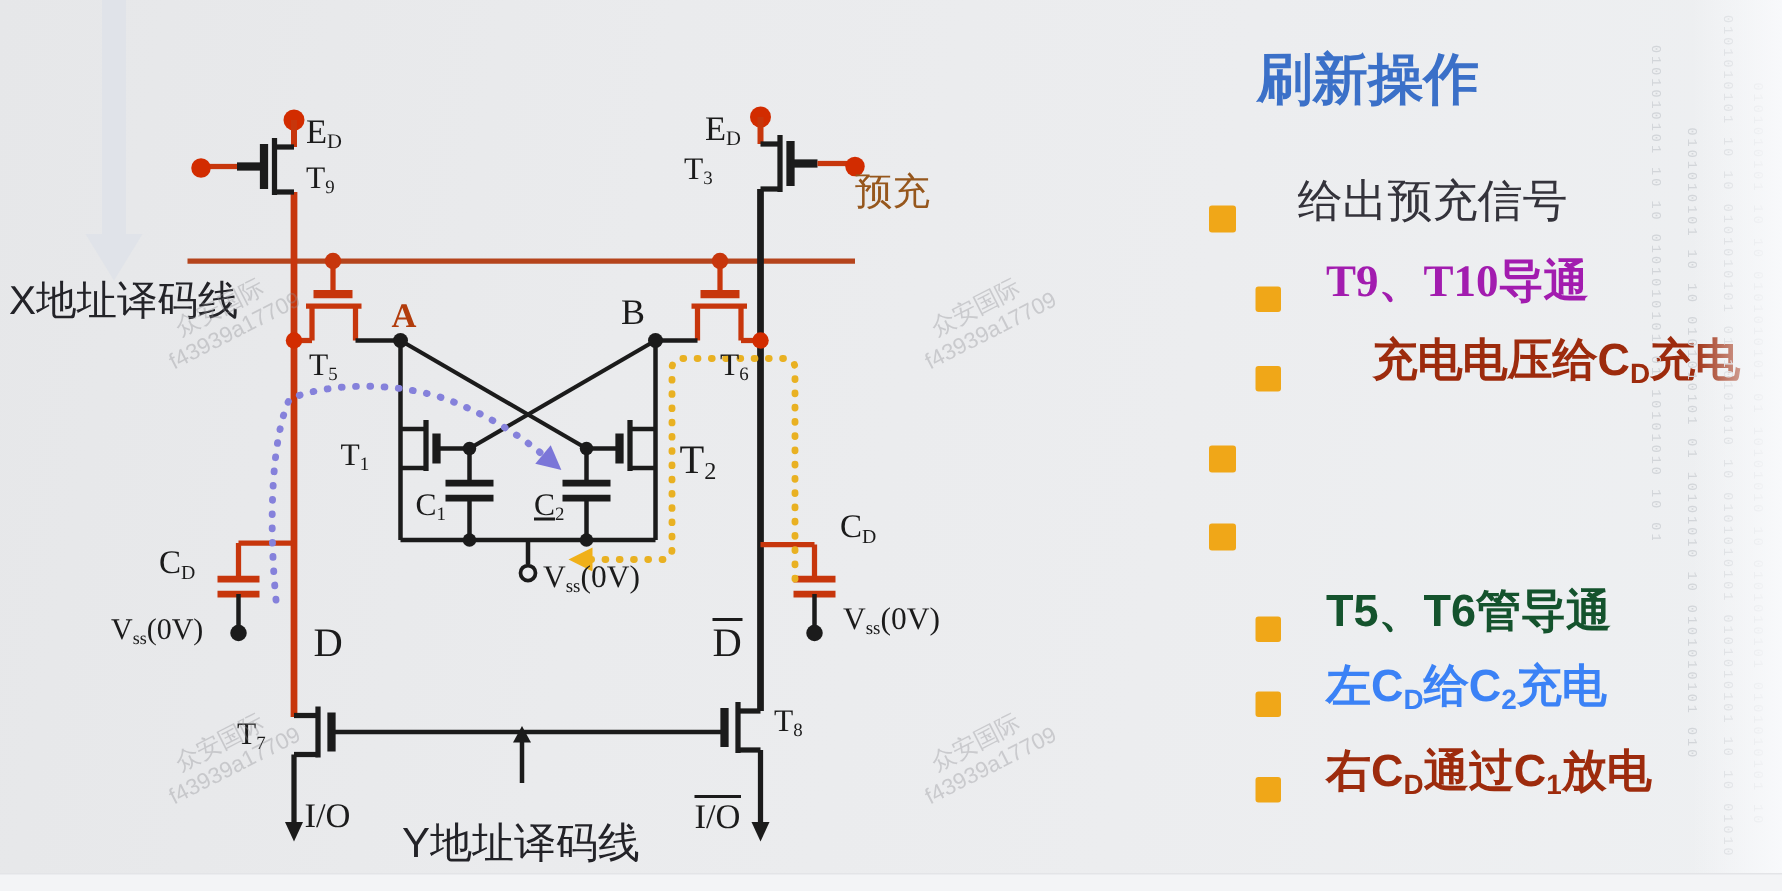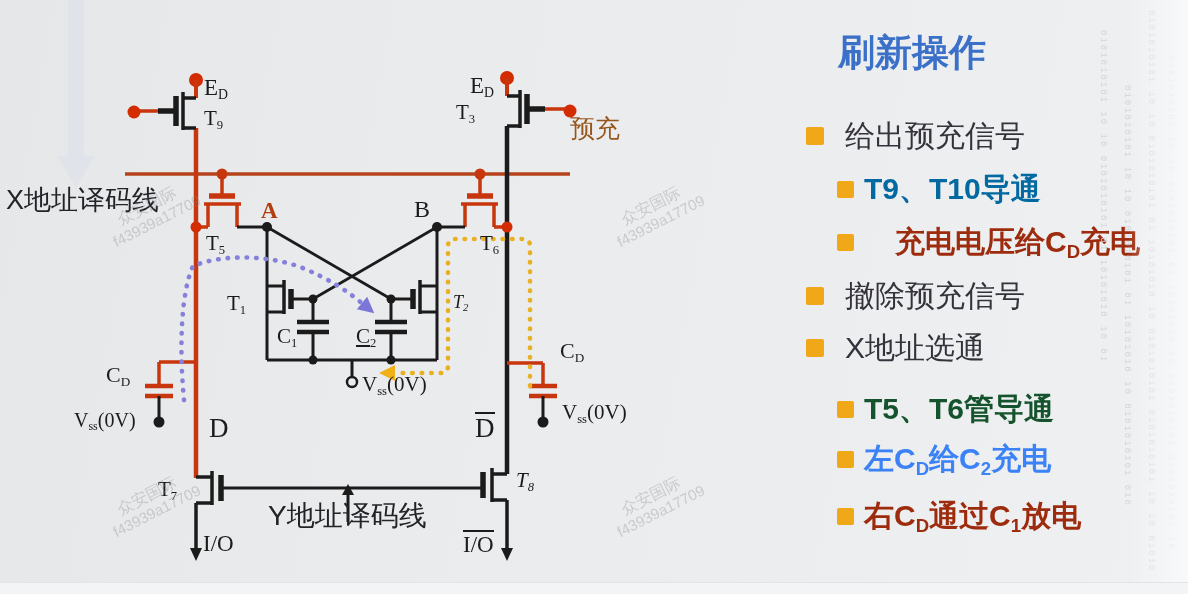--- a/index.html
+++ b/index.html
@@ -23,21 +23,21 @@
     font-size:16px;line-height:1.15;white-space:nowrap;user-select:none;}
   .wm .wm2{font-size:15px;display:block;margin-left:-14px;}
   
   .clabel{position:absolute;color:#1b1b1b;font-family:"Liberation Serif",serif;
     line-height:1;white-space:nowrap;}
   .clabel.sans{font-family:"Liberation Sans",sans-serif;}
   .clabel .sub{font-size:.6em;vertical-align:-0.28em;}
   .clabel .over{display:inline-block;border-top:2.5px solid currentColor;padding-top:1px;line-height:1;}
   
   .panel-title{position:absolute;font-weight:bold;white-space:nowrap;}
-  .brow{position:absolute;display:flex;align-items:center;height:38px;white-space:nowrap;}
+  .brow{position:absolute;display:flex;align-items:flex-end;height:38px;white-space:nowrap;gap:20px;}
   .brow .sq{flex:none;border-radius:2px;}
   .brow.l1 .sq{width:18px;height:18px;margin-right:21px;}
   .brow.l2 .sq{width:17px;height:17px;margin-right:10px;}
   .brow.l1{left:806px;font-size:30px;}
   .brow.l2{left:837px;font-size:30px;font-weight:bold;}
   .brow .sub{font-size:.62em;vertical-align:-0.3em;}
   
   .gray-arrow{position:absolute;left:0;top:0;}
   svg{position:absolute;left:0;top:0;}
 </style>
@@ -220,59 +220,57 @@
       <div class="clabel" style="left: 204px; top: 108px; font-size: 21px;"><span>T</span><span class="sub">9</span></div>
       <div class="clabel" style="left: 470px; top: 74px; font-size: 23px;"><span>E</span><span class="sub">D</span></div>
       <div class="clabel" style="left: 456px; top: 102px; font-size: 21px;"><span>T</span><span class="sub">3</span></div>
       <div class="clabel sans" style="left: 570px; top: 116px; font-size: 25px; color: rgb(150, 87, 29); text-align: right;"><span>预充</span></div>
       <div class="clabel sans" style="left: 6px; top: 187px; font-size: 27px; color: rgb(35, 35, 40);"><span>X地址译码线</span></div>
       <div class="clabel" style="left: 261px; top: 199px; font-size: 23px; color: rgb(178, 60, 12); font-weight: bold;"><span>A</span></div>
       <div class="clabel" style="left: 414px; top: 197px; font-size: 24px;"><span>B</span></div>
       <div class="clabel" style="left: 206px; top: 233px; font-size: 21px;"><span>T</span><span class="sub">5</span></div>
       <div class="clabel" style="left: 480px; top: 233px; font-size: 21px;"><span>T</span><span class="sub">6</span></div>
       <div class="clabel" style="left: 227px; top: 293px; font-size: 21px;"><span>T</span><span class="sub">1</span></div>
-      <div class="clabel" style="left: 453px; top: 293px; font-size: 18px; font-style: italic;"><span>T</span><span class="sub">2</span></div>
+      <div class="clabel" style="left: 453px; top: 293px; font-size: 27px;"><span>T</span><span class="sub">2</span></div>
       <div class="clabel" style="left: 277px; top: 326px; font-size: 21px;"><span>C</span><span class="sub">1</span></div>
       <div class="clabel" style="left: 356px; top: 326px; font-size: 21px; text-decoration: underline;"><span>C</span><span class="sub">2</span></div>
       <div class="clabel" style="left: 362px; top: 374px; font-size: 21px;"><span>V</span><span class="sub">ss</span><span>(0V)</span></div>
       <div class="clabel" style="left: 106px; top: 364px; font-size: 22px;"><span>C</span><span class="sub">D</span></div>
       <div class="clabel" style="left: 74px; top: 410px; font-size: 20px;"><span>V</span><span class="sub">ss</span><span>(0V)</span></div>
       <div class="clabel" style="left: 560px; top: 340px; font-size: 22px;"><span>C</span><span class="sub">D</span></div>
       <div class="clabel" style="left: 562px; top: 402px; font-size: 21px;"><span>V</span><span class="sub">ss</span><span>(0V)</span></div>
       <div class="clabel" style="left: 209px; top: 415px; font-size: 27px;"><span>D</span></div>
       <div class="clabel" style="left: 475px; top: 412px; font-size: 27px;"><span class="over">D</span></div>
       <div class="clabel" style="left: 158px; top: 479px; font-size: 21px;"><span>T</span><span class="sub">7</span></div>
-      <div class="clabel" style="left: 516px; top: 470px; font-size: 21px; font-style: italic;"><span>T</span><span class="sub">8</span></div>
+      <div class="clabel" style="left: 516px; top: 470px; font-size: 21px;"><span>T</span><span class="sub">8</span></div>
       <div class="clabel" style="left: 203px; top: 532px; font-size: 23px;"><span>I/O</span></div>
       <div class="clabel" style="left: 463px; top: 530px; font-size: 23px;"><span class="over">I/O</span></div>
-      <div class="clabel sans" style="left: 268px; top: 502px; font-size: 28px; color: rgb(35, 35, 40);"><span>Y地址译码线</span></div>
+      <div class="clabel sans" style="left: 268px; top: 548px; font-size: 28px; color: rgb(35, 35, 40);"><span>Y地址译码线</span></div>
     </div>
 
   <div id="panel">
     <div class="panel-title" id="panel-title" style="left: 838px; top: 28px; font-size: 37px; color: rgb(59, 112, 200); font-family: Liberation Serif, serif;">刷新操作</div>
     <div id="bullet-list">
         <div class="brow l1" style="top: 117px;">
           <span class="sq" style="background: rgb(240, 167, 24);"></span>
           <span style="color: rgb(52, 51, 59);"><span>给出预充信号</span></span>
         </div>
         <div class="brow l2" style="top: 170px;">
           <span class="sq" style="background: rgb(240, 167, 24);"></span>
-          <span style="color: #0369a1;"><span>T9、T10导通</span></span>
+          <span style="color: #a21caf; font-family: Liberation Serif, serif;"><span>T9、T10导通</span></span>
         </div>
         <div class="brow l2" style="top: 223px;">
           <span class="sq" style="background: rgb(240, 167, 24);"></span>
           <span style="color: rgb(157, 43, 13); margin-left: 31px;"><span>充电电压给</span><span>C</span><span class="sub">D</span><span>充电</span></span>
         </div>
         <div class="brow l1" style="top: 277px;">
           <span class="sq" style="background: rgb(240, 167, 24);"></span>
-          <span style="color: rgb(52, 51, 59);"><span>撤除预充信号</span></span>
         </div>
         <div class="brow l1" style="top: 329px;">
           <span class="sq" style="background: rgb(240, 167, 24);"></span>
-          <span style="color: rgb(52, 51, 59);"><span>X地址选通</span></span>
         </div>
         <div class="brow l2" style="top: 390px;">
           <span class="sq" style="background: rgb(240, 167, 24);"></span>
           <span style="color: #14532d;"><span>T5、T6管导通</span></span>
         </div>
         <div class="brow l2" style="top: 440px;">
           <span class="sq" style="background: rgb(240, 167, 24);"></span>
           <span style="color: #3b82f6;"><span>左</span><span>C</span><span class="sub">D</span><span>给</span><span>C</span><span class="sub">2</span><span>充电</span></span>
         </div>
         <div class="brow l2" style="top: 497px;">

